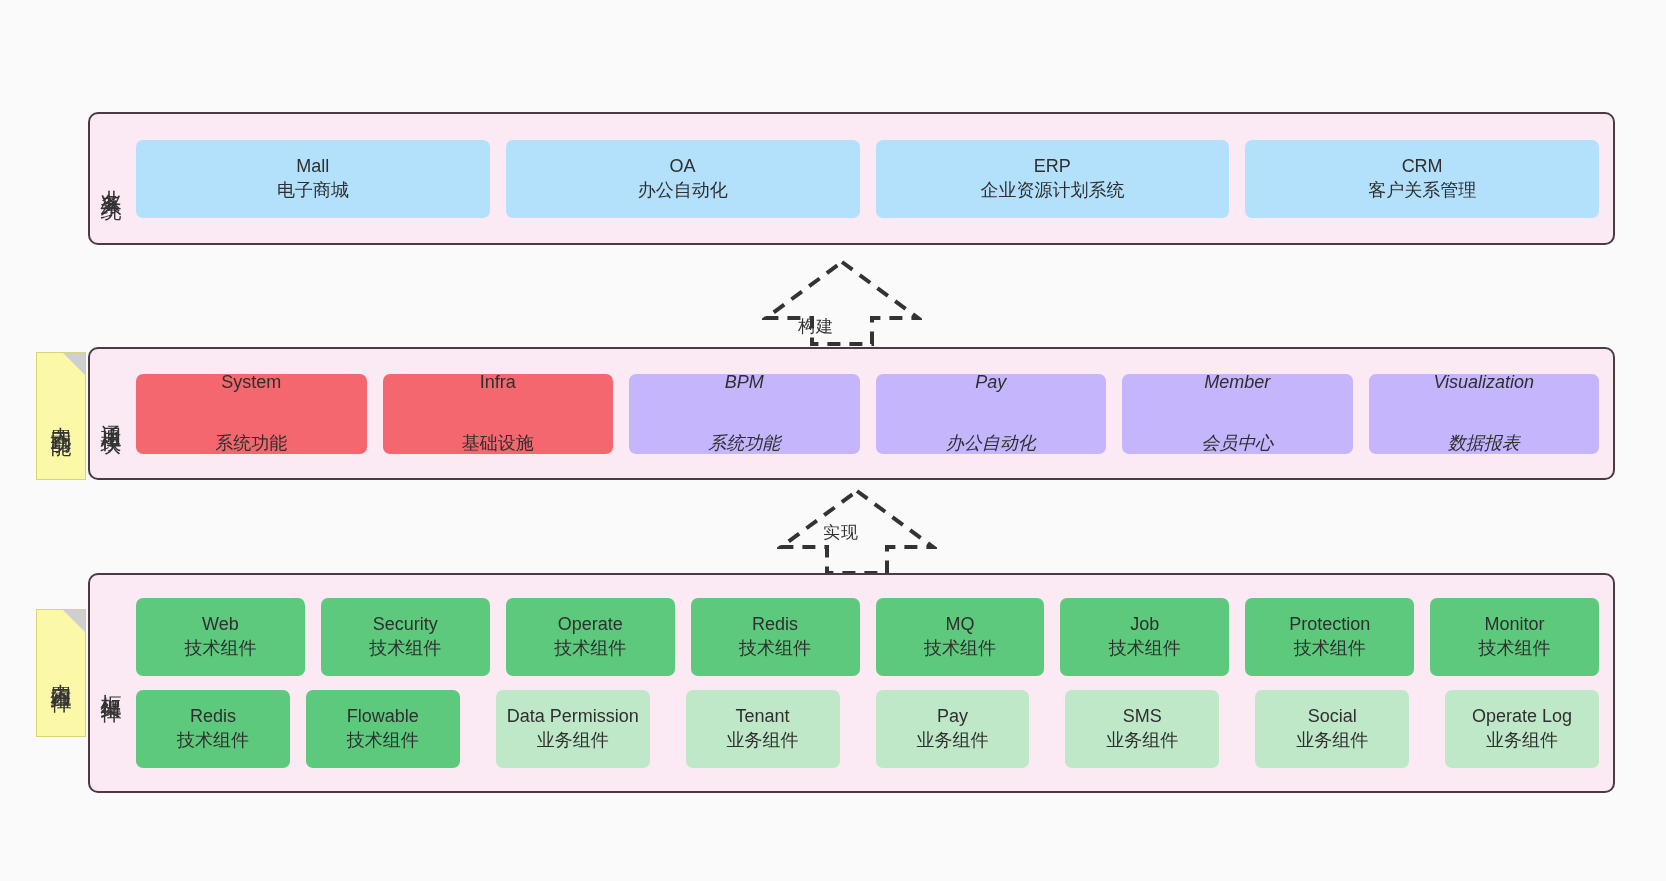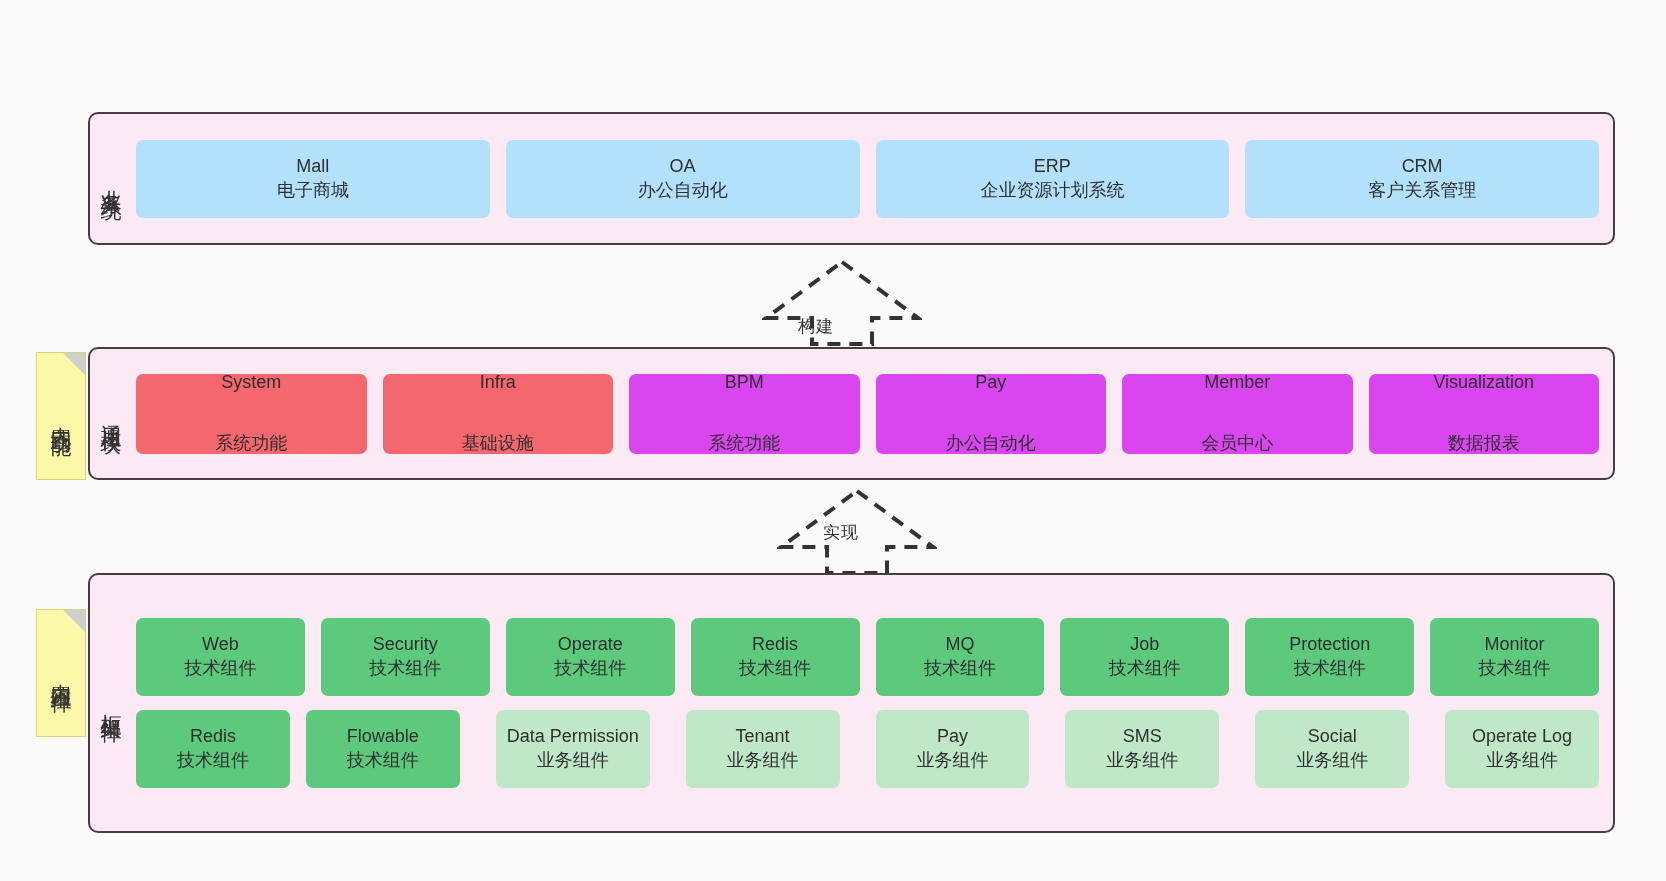--- a/index.html
+++ b/index.html
@@ -80,32 +80,32 @@
     line-height: 1.32;
     color: #2f2f2f;
     padding: 4px 8px;
     min-width: 0;
   }
   .card .t1 { white-space: normal; }
   .card .t2 { white-space: nowrap; }
 
   .card.blue       { background: #b3e0fb; }
   .card.red        { background: #f4676e; }
-  .card.pink       { background: #d946ef; }
+  .card.pink       { background: #c4b5fd; font-style: italic; }
   .card.green      { background: #5dc97c; }
   .card.lightgreen { background: #bfe8c9; margin-left: 20px; }
 
   
   .layer-top .card  { height: 78px; }
   .layer-mid .card  { height: 80px; gap: 37px; }
   .layer-bot .card  { height: 78px; }
 
   .layer-top { left: 88px;  top: 112px; width: 1527px; height: 133px; }
   .layer-mid { left: 88px;  top: 347px; width: 1527px; height: 133px; }
-  .layer-bot { left: 88px;  top: 573px; width: 1527px; height: 260px; }
+  .layer-bot { left: 88px;  top: 573px; width: 1527px; height: 220px; }
 
   
   .note {
     position: absolute;
     width: 50px;
     background: #fbf8a8;
     border: 1px solid #d9d47a;
     font-size: 21px;
     line-height: 1.15;
     letter-spacing: 3px;

